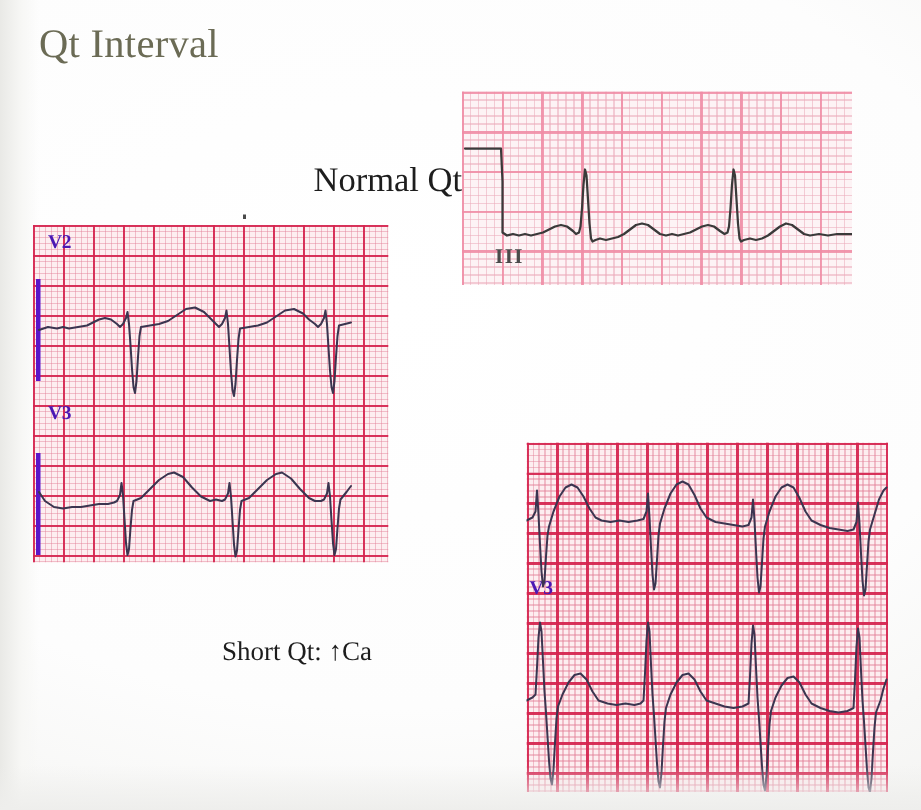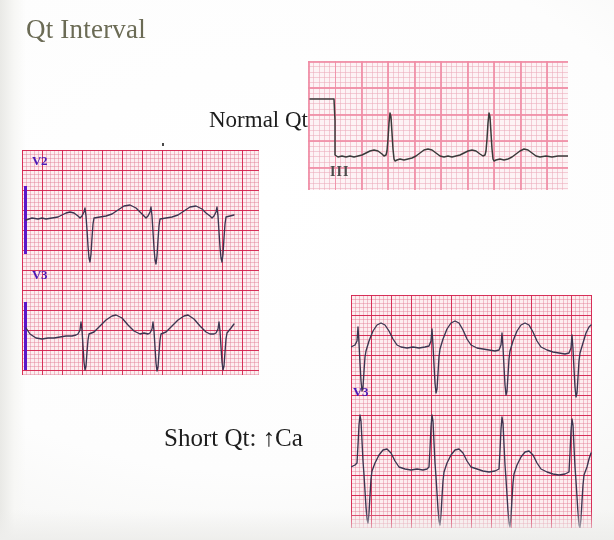--- a/index.html
+++ b/index.html
@@ -32,21 +32,21 @@
   }
 
   
   .caption{
     position:absolute;
     color:#1d1d1d;
     white-space:nowrap;
   }
   #cap-normal{left:161px;top:107px;font-size:23px;margin-left:48px;}
   #cap-prolonged{left:261px;top:224px;font-size:19px;}
-  #cap-short{left:164px;top:424px;font-size:25px;font-family:Liberation Serif, serif;}
+  #cap-short{left:148px;top:424px;font-size:18px;font-family:Liberation Serif, serif;}
 
   .dot-artifact{
     position:absolute;left:162px;top:143px;width:2px;height:3px;
     background:#4a4a4a;
   }
 
   
   .ecg{
     position:absolute;
     overflow:hidden;

